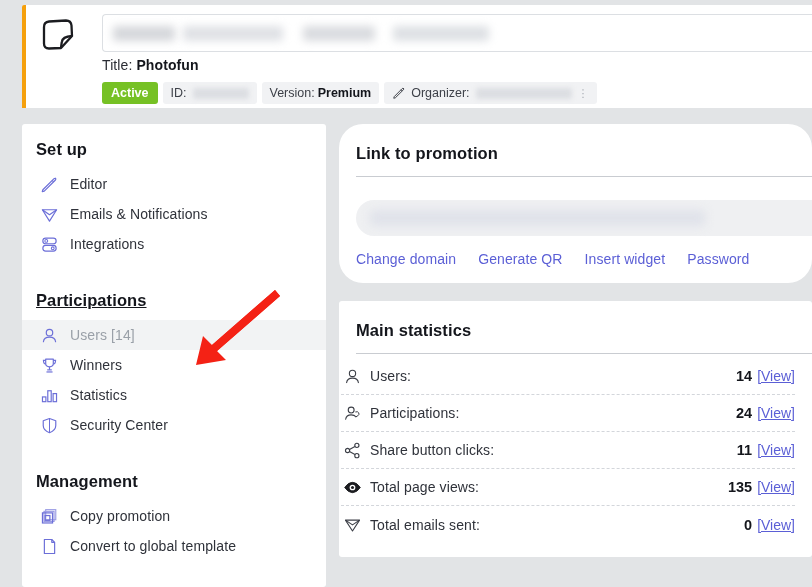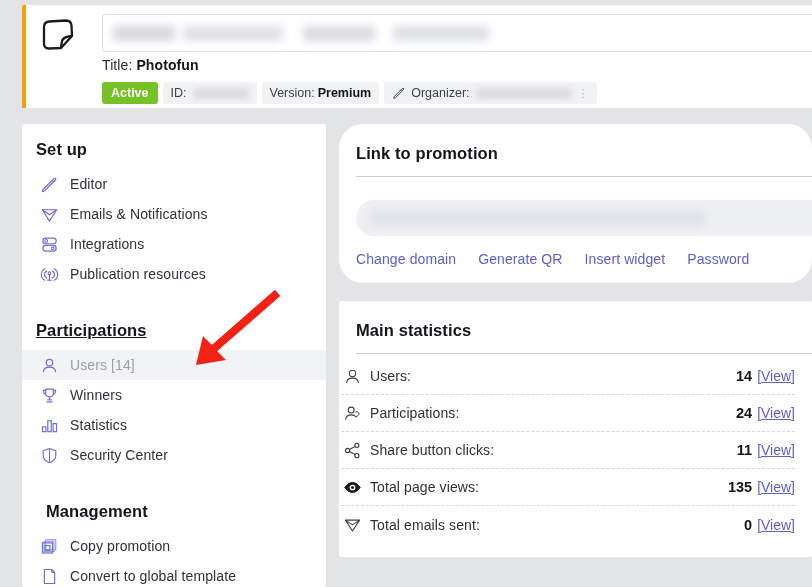--- a/index.html
+++ b/index.html
@@ -240,34 +240,20 @@
         <svg width="19" height="19" viewBox="0 0 20 20">
           <rect x="3" y="3.2" width="14" height="6" rx="3" fill="none" stroke="#6c6fd8" stroke-width="1.25"></rect>
           <circle cx="6.6" cy="6.2" r="1.5" fill="none" stroke="#6c6fd8" stroke-width="1.1"></circle>
           <rect x="3" y="11" width="14" height="6" rx="3" fill="none" stroke="#6c6fd8" stroke-width="1.25"></rect>
           <circle cx="13.4" cy="14" r="1.5" fill="none" stroke="#6c6fd8" stroke-width="1.1"></circle>
         </svg>
       </span>
       <span>Integrations</span>
     </div>
 
-    <div class="nav-item">
-      <span class="nav-icon">
-        <svg width="19" height="19" viewBox="0 0 20 20">
-          <path d="M5.6 3.6 A7 7 0 0 0 5.6 16.4" fill="none" stroke="#6c6fd8" stroke-width="1.15"></path>
-          <path d="M14.4 3.6 A7 7 0 0 1 14.4 16.4" fill="none" stroke="#6c6fd8" stroke-width="1.15"></path>
-          <path d="M7.5 6.2 A4 4 0 0 0 7.5 13.8" fill="none" stroke="#6c6fd8" stroke-width="1.15"></path>
-          <path d="M12.5 6.2 A4 4 0 0 1 12.5 13.8" fill="none" stroke="#6c6fd8" stroke-width="1.15"></path>
-          <circle cx="10" cy="8.6" r="1.5" fill="none" stroke="#6c6fd8" stroke-width="1.2"></circle>
-          <path d="M10 10.1 L10 16" stroke="#6c6fd8" stroke-width="1.2"></path>
-          <path d="M7.6 16 L12.4 16" stroke="#6c6fd8" stroke-width="1.2"></path>
-        </svg>
-      </span>
-      <span>Publication resources</span>
-    </div>
 
     <div class="section-title" style="padding-top:32px;text-decoration:underline;">Participations</div>
 
     <div style="height:10px;"></div>
 
     <div class="nav-item selected">
       <span class="nav-icon">
         <svg width="19" height="19" viewBox="0 0 20 20">
           <circle cx="10" cy="7" r="3.4" fill="none" stroke="#6c6fd8" stroke-width="1.25"></circle>
           <path d="M3.6 16.6 Q4.2 11.8 10 11.8 Q15.8 11.8 16.4 16.6" fill="none" stroke="#6c6fd8" stroke-width="1.25" stroke-linecap="round"></path>
@@ -304,21 +290,21 @@
     <div class="nav-item">
       <span class="nav-icon">
         <svg width="19" height="19" viewBox="0 0 20 20">
           <path d="M10 2.6 L16.6 5 L16.6 10 Q16.6 15 10 17.6 Q3.4 15 3.4 10 L3.4 5 Z" fill="none" stroke="#6c6fd8" stroke-width="1.25" stroke-linejoin="round"></path>
           <path d="M10 2.6 L10 17.6" stroke="#6c6fd8" stroke-width="1.1"></path>
         </svg>
       </span>
       <span>Security Center</span>
     </div>
 
-    <div class="section-title" style="padding-top:32px;margin-left:10px;">Management</div>
+    <div class="section-title" style="padding-top:32px;">Management</div>
 
     <div style="height:10px;"></div>
 
     <div class="nav-item">
       <span class="nav-icon">
         <svg width="19" height="19" viewBox="0 0 20 20">
           <rect x="6" y="2.8" width="10.6" height="10.6" fill="none" stroke="#9a9ce4" stroke-width="1.2"></rect>
           <rect x="4.2" y="4.6" width="10.6" height="10.6" fill="none" stroke="#9a9ce4" stroke-width="1.2"></rect>
           <rect x="2.6" y="6.2" width="10.6" height="10.6" fill="none" stroke="#6c6fd8" stroke-width="1.3"></rect>
           <rect x="5.4" y="9" width="5" height="5" fill="none" stroke="#6c6fd8" stroke-width="1.3"></rect>

